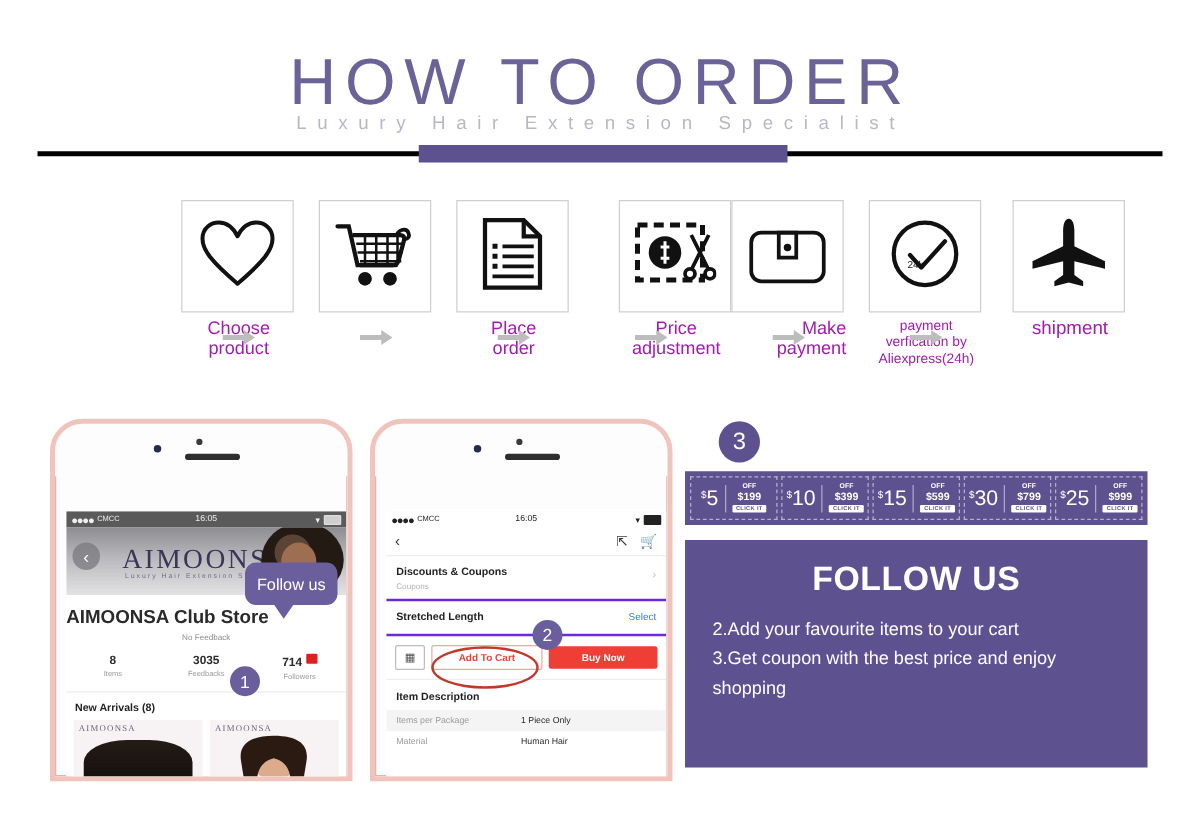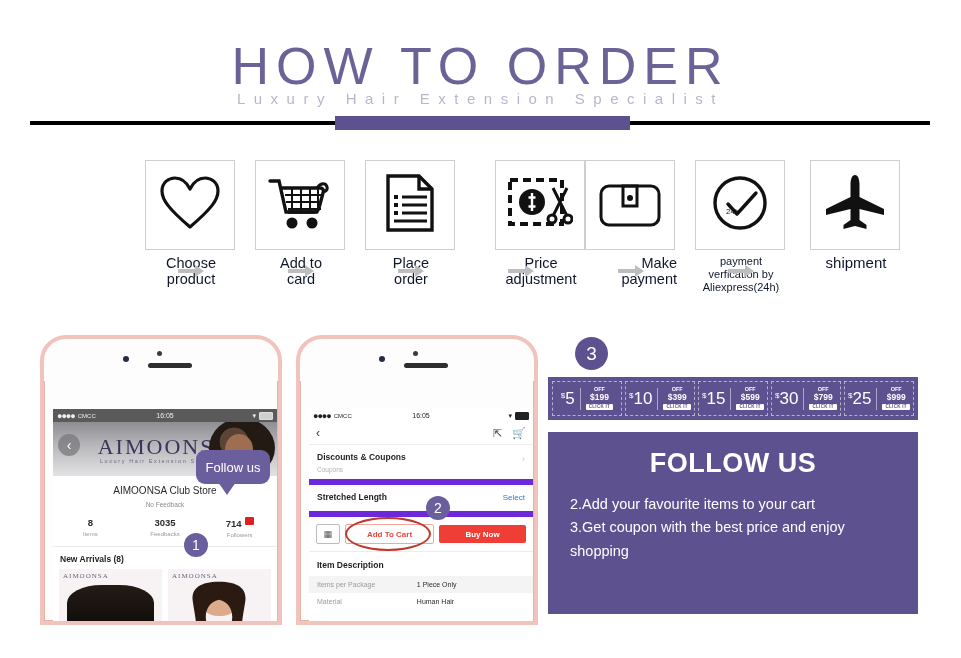--- a/index.html
+++ b/index.html
@@ -28,21 +28,21 @@
   }
 
   
   .steps{position:absolute;left:0;top:160px;width:961px;height:135px;}
   .step{position:absolute;top:0;width:92px;text-align:center;padding-left:47px;}
   .step-box{
     width:90px;height:90px;border:1px solid #cfcfcf;box-sizing:border-box;
     display:flex;align-items:center;justify-content:center;background:#fff;
   }
   .step-label{
-    margin-top:5px;font-size:14.5px;line-height:1.12;color:#0f172a;font-weight:400;
+    margin-top:5px;font-size:14.5px;line-height:1.12;color:#a21caf;font-weight:400;
   }
   .step-label.small{font-size:11px;line-height:1.18;}
   .arrow{
     position:absolute;top:103px;width:26px;height:12px;
   }
 
   
   .phone{
     position:absolute;background:#fdfdfd;
     border:4px solid #f0c3bc;
@@ -86,21 +86,21 @@
   }
   .model-head{
     position:absolute;right:2px;top:-4px;width:66px;height:60px;border-radius:50%;
     background:radial-gradient(circle at 38% 40%, #5b4336 0 26%, #241a14 27% 100%);
   }
   .model-face{
     position:absolute;right:22px;top:16px;width:28px;height:30px;border-radius:50% 50% 45% 45%;
     background:#9d6e52;
   }
   .store-name{
-    text-align:center;font-size:10px;color:#2a2a2a;font-weight:400;margin-top:9px;
+    font-size:15px;color:#2a2a2a;font-weight:700;margin-top:9px;
   }
   .store-feedback{text-align:center;font-size:6.5px;color:#8b8b8b;margin-top:5px;}
   .stats{display:flex;margin-top:9px;padding-bottom:8px;border-bottom:1px solid #ebebeb;}
   .stat{flex:1;text-align:center;}
   .stat-num{font-size:9.5px;color:#2b2b2b;font-weight:700;}
   .stat-lbl{font-size:6px;color:#9a9a9a;margin-top:3px;}
   .red-badge{
     display:inline-block;width:9px;height:8px;background:#e02020;border-radius:1px;
     vertical-align:2px;margin-left:3px;
   }
@@ -111,21 +111,21 @@
   .hair-a{position:absolute;left:8%;top:26%;width:84%;height:74%;background:linear-gradient(180deg,#241b16,#100b09);border-radius:40% 40% 12% 12%;}
   .hair-b{position:absolute;left:16%;top:18%;width:68%;height:82%;background:radial-gradient(ellipse at 50% 30%, #6b4a36 0 30%, #2b1d15 60%, #150f0b 100%);border-radius:46% 46% 18% 18%;}
   .face-b{position:absolute;left:32%;top:30%;width:36%;height:48%;border-radius:48% 48% 46% 46%;background:#dbab8c;}
 
   
   .p2bar{
     display:flex;align-items:center;height:22px;padding:0 7px;border-bottom:1px solid #ededed;background:#fff;
   }
   .p2-back{font-size:12px;color:#3a3a3a;}
   .p2-icons{margin-left:auto;display:flex;gap:10px;color:#3a3a3a;font-size:11px;}
-  .row-block{padding:7px 8px 6px;border-bottom:6px solid #6d28d9;position:relative;}
+  .row-block{padding:7px 8px 6px;border-bottom:2px solid #6d28d9;position:relative;}
   .row-title{font-size:8.5px;color:#1f1f1f;font-weight:700;}
   .row-sub{font-size:6.5px;color:#b3b3b3;margin-top:4px;}
   .chev{position:absolute;right:8px;top:9px;color:#c2c2c2;font-size:9px;}
   .sel-link{position:absolute;right:8px;top:8px;color:#2a7fd4;font-size:8px;}
   .cart-row{display:flex;align-items:center;gap:5px;padding:7px 7px;border-bottom:1px solid #ededed;}
   .shopicon{
     width:22px;height:18px;border:1px solid #bdbdbd;border-radius:2px;
     display:flex;align-items:center;justify-content:center;font-size:9px;color:#555;
   }
   .btn-atc{
@@ -230,24 +230,20 @@
           <svg width="64" height="56" viewBox="0 0 64 56">
             <path d="M2 6h9l7 31h31" fill="none" stroke="#111" stroke-width="3.4" stroke-linecap="round"></path>
             <path d="M14 13h38c3 0 4 2 3 5l-4 15c-1 3-2 4-5 4H20" fill="none" stroke="#111" stroke-width="3.4"></path>
             <path d="M17 20h38M18 27h36M20 34h33" stroke="#111" stroke-width="2"></path>
             <path d="M24 14v23M33 14v23M42 14v23M50 14v22" stroke="#111" stroke-width="2"></path>
             <path d="M49 13c4-6 9-5 10-1 1 3-2 5-4 4" fill="none" stroke="#111" stroke-width="3"></path>
             <circle cx="24" cy="48" r="5.5" fill="#111"></circle>
             <circle cx="44" cy="48" r="5.5" fill="#111"></circle>
           </svg>
         </span>
-      </div>
-      <div class="step-label">
-        <div>Add to</div>
-        <div>card</div>
       </div>
     </div>
     <div class="arrow" style="left:288px;">
       <svg width="26" height="12" viewBox="0 0 26 12">
           <path d="M0 4h17V0l9 6-9 6V8H0z" fill="#bdbdbd"></path>
         </svg>
     </div>
 
     <div class="step" style="left:318px;">
       <div class="step-box">

